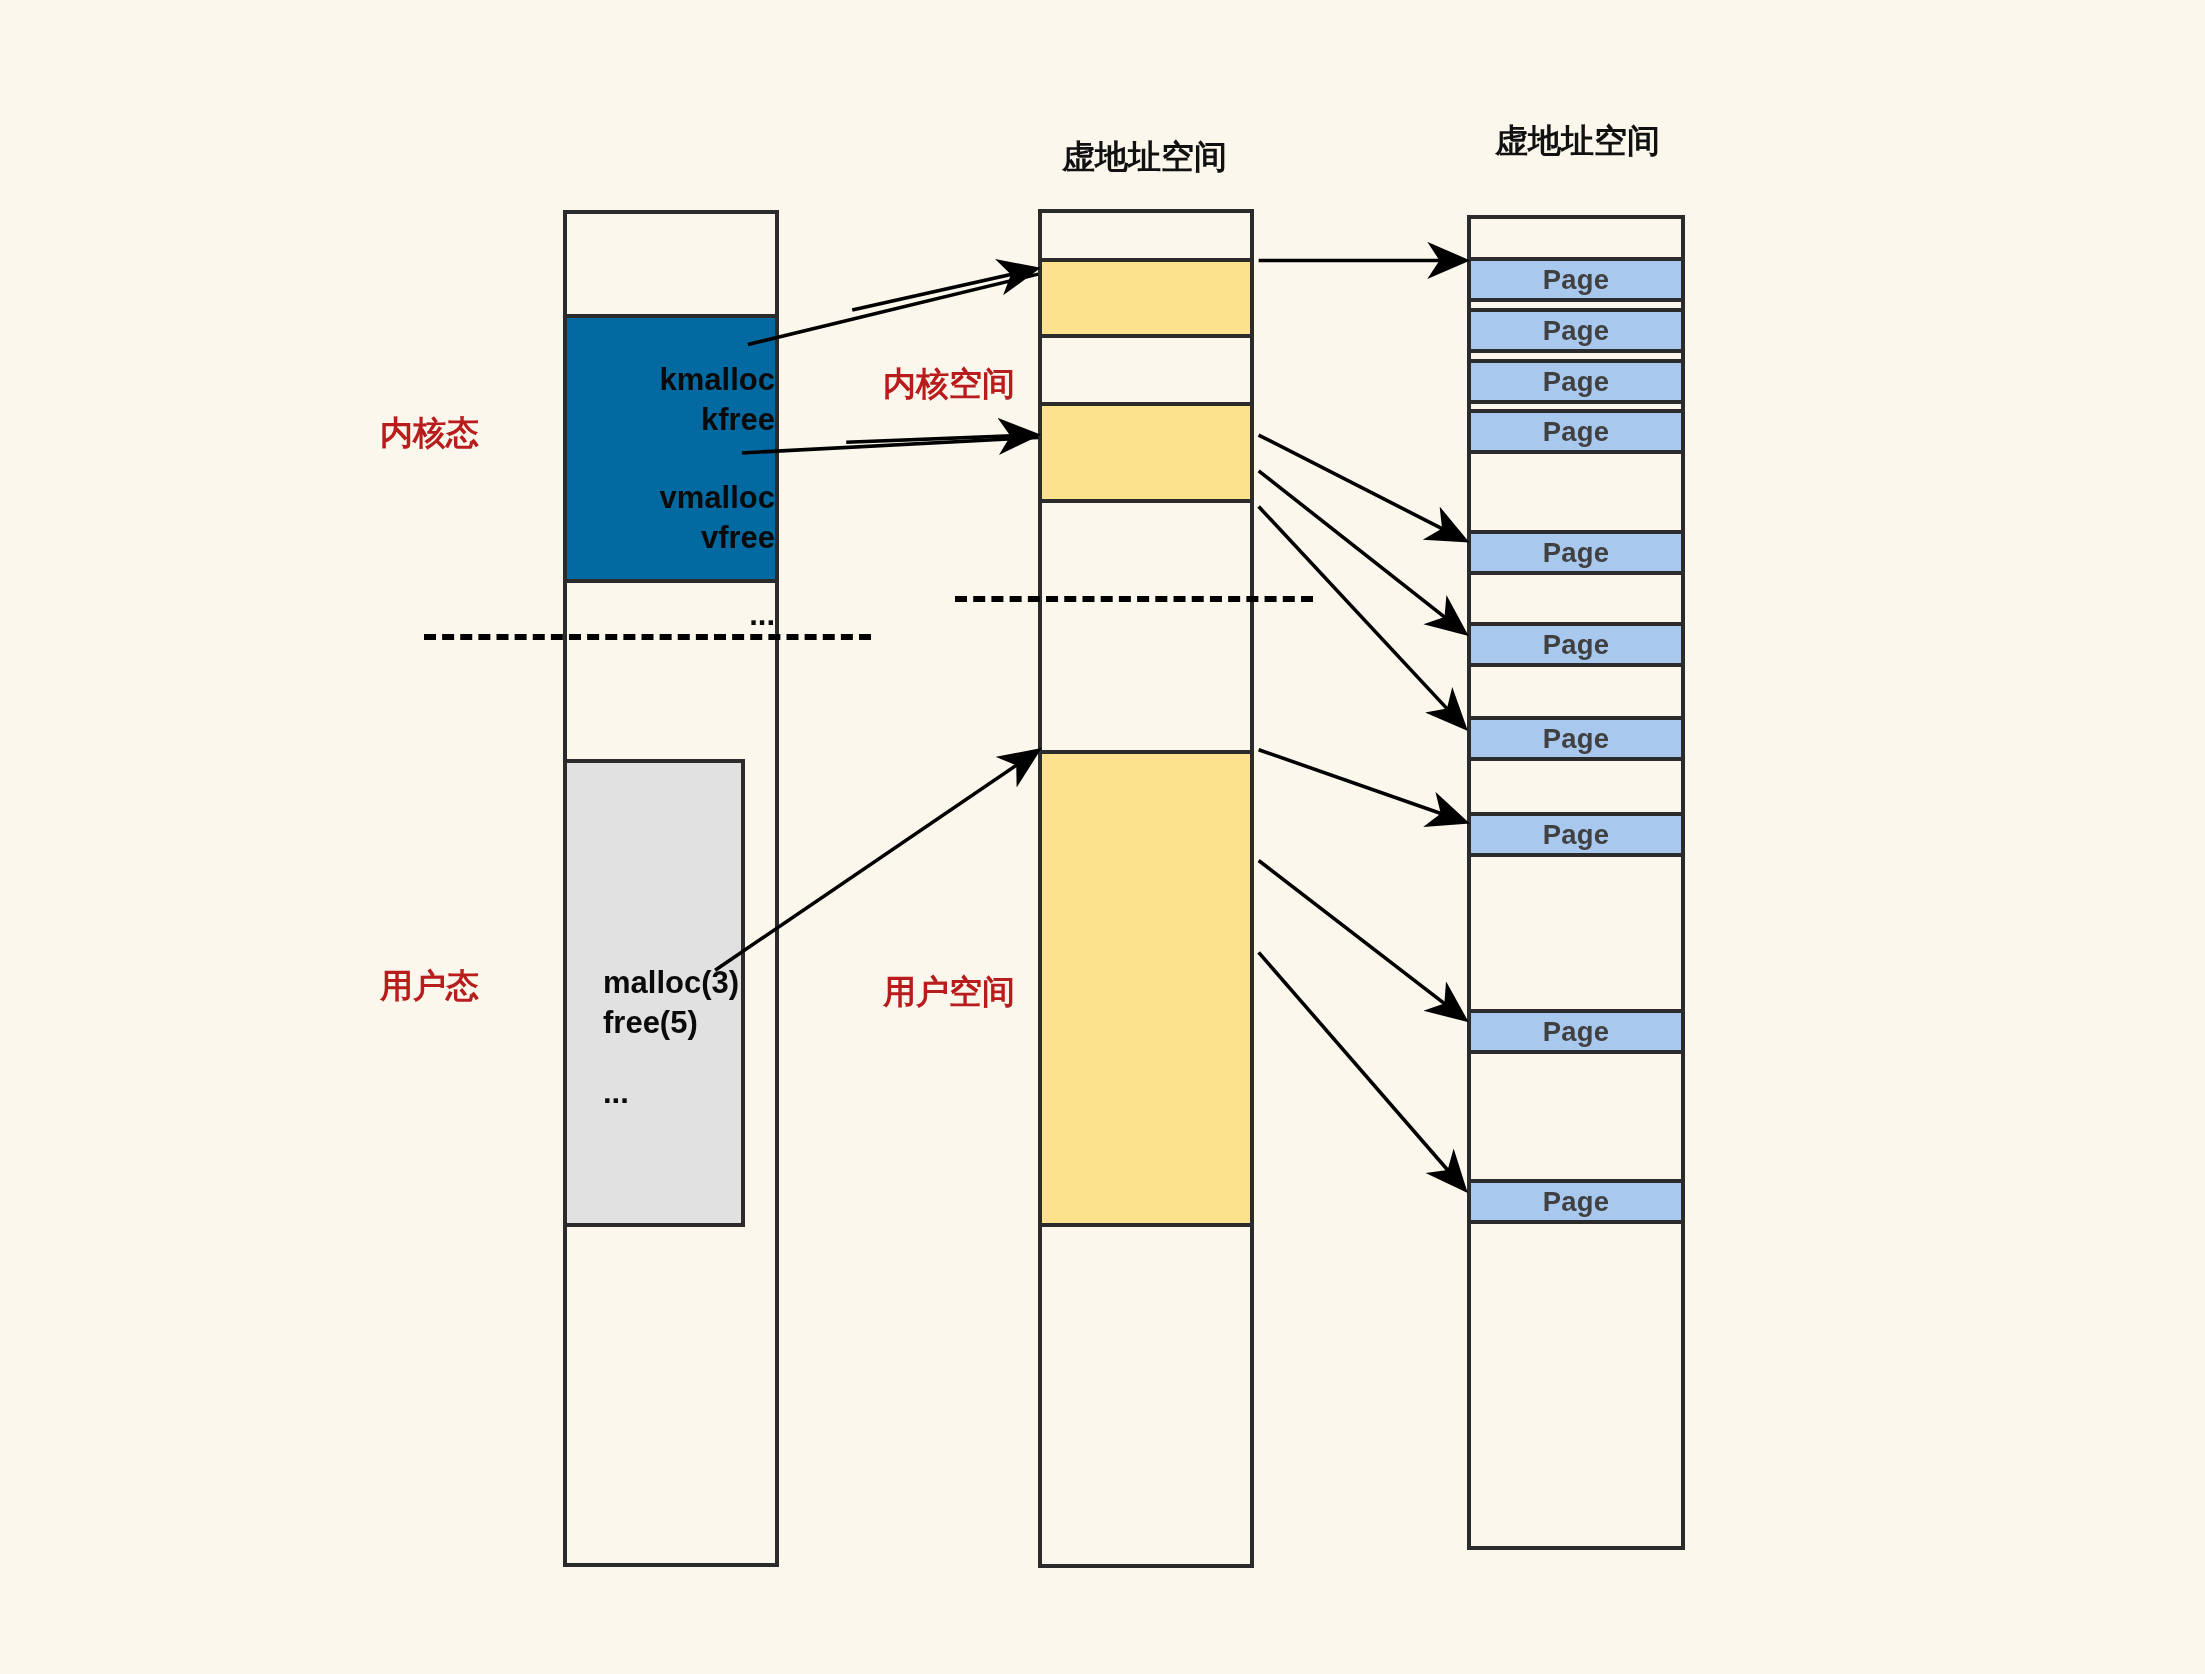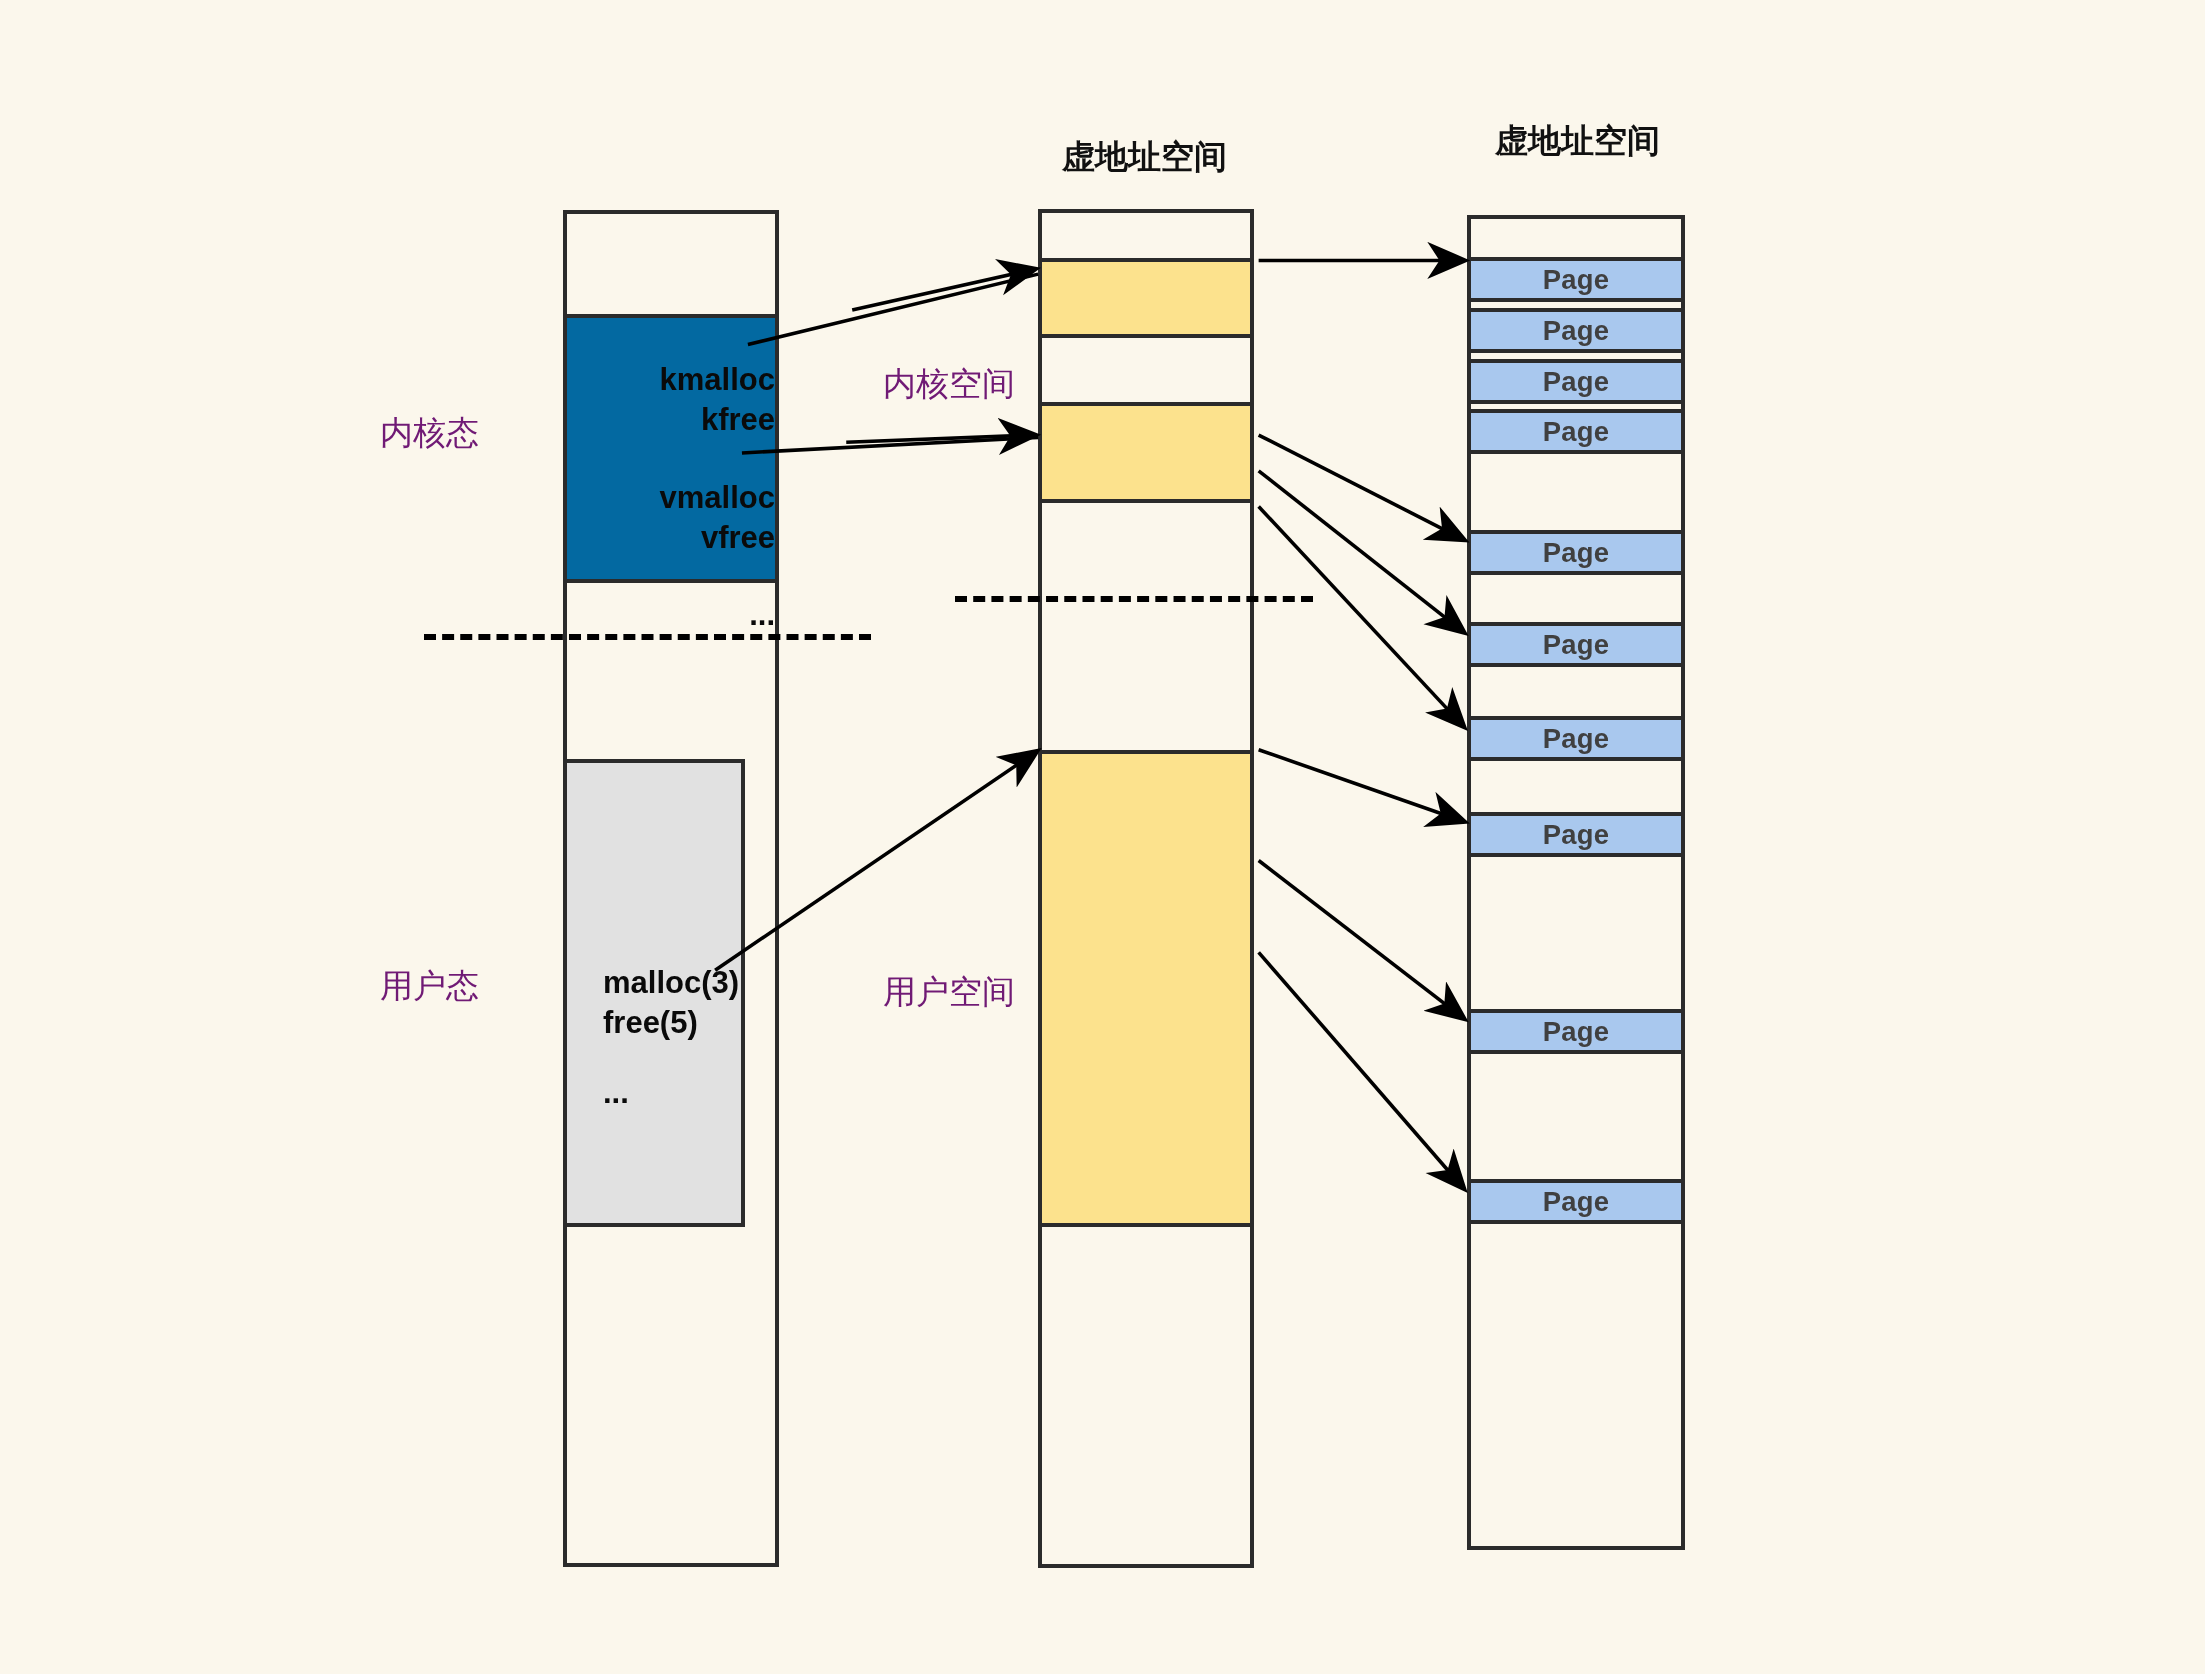--- a/index.html
+++ b/index.html
@@ -54,22 +54,22 @@
   .coltitle{
     position:absolute;
     font-size:33px;
     font-weight:bold;
     color:#111;
     white-space:nowrap;
   }
   .sidelabel{
     position:absolute;
     font-size:33px;
-    font-weight:normal;
-    color:#701a75;
+    font-weight:bold;
+    color:#b91c1c;
     white-space:nowrap;
   }
   .dashed{
     position:absolute;
     height:0;
     border-top:6.6px dashed #000;
   }
   svg.overlay{
     position:absolute;left:0;top:0;
     width:2205px;height:1674px;

